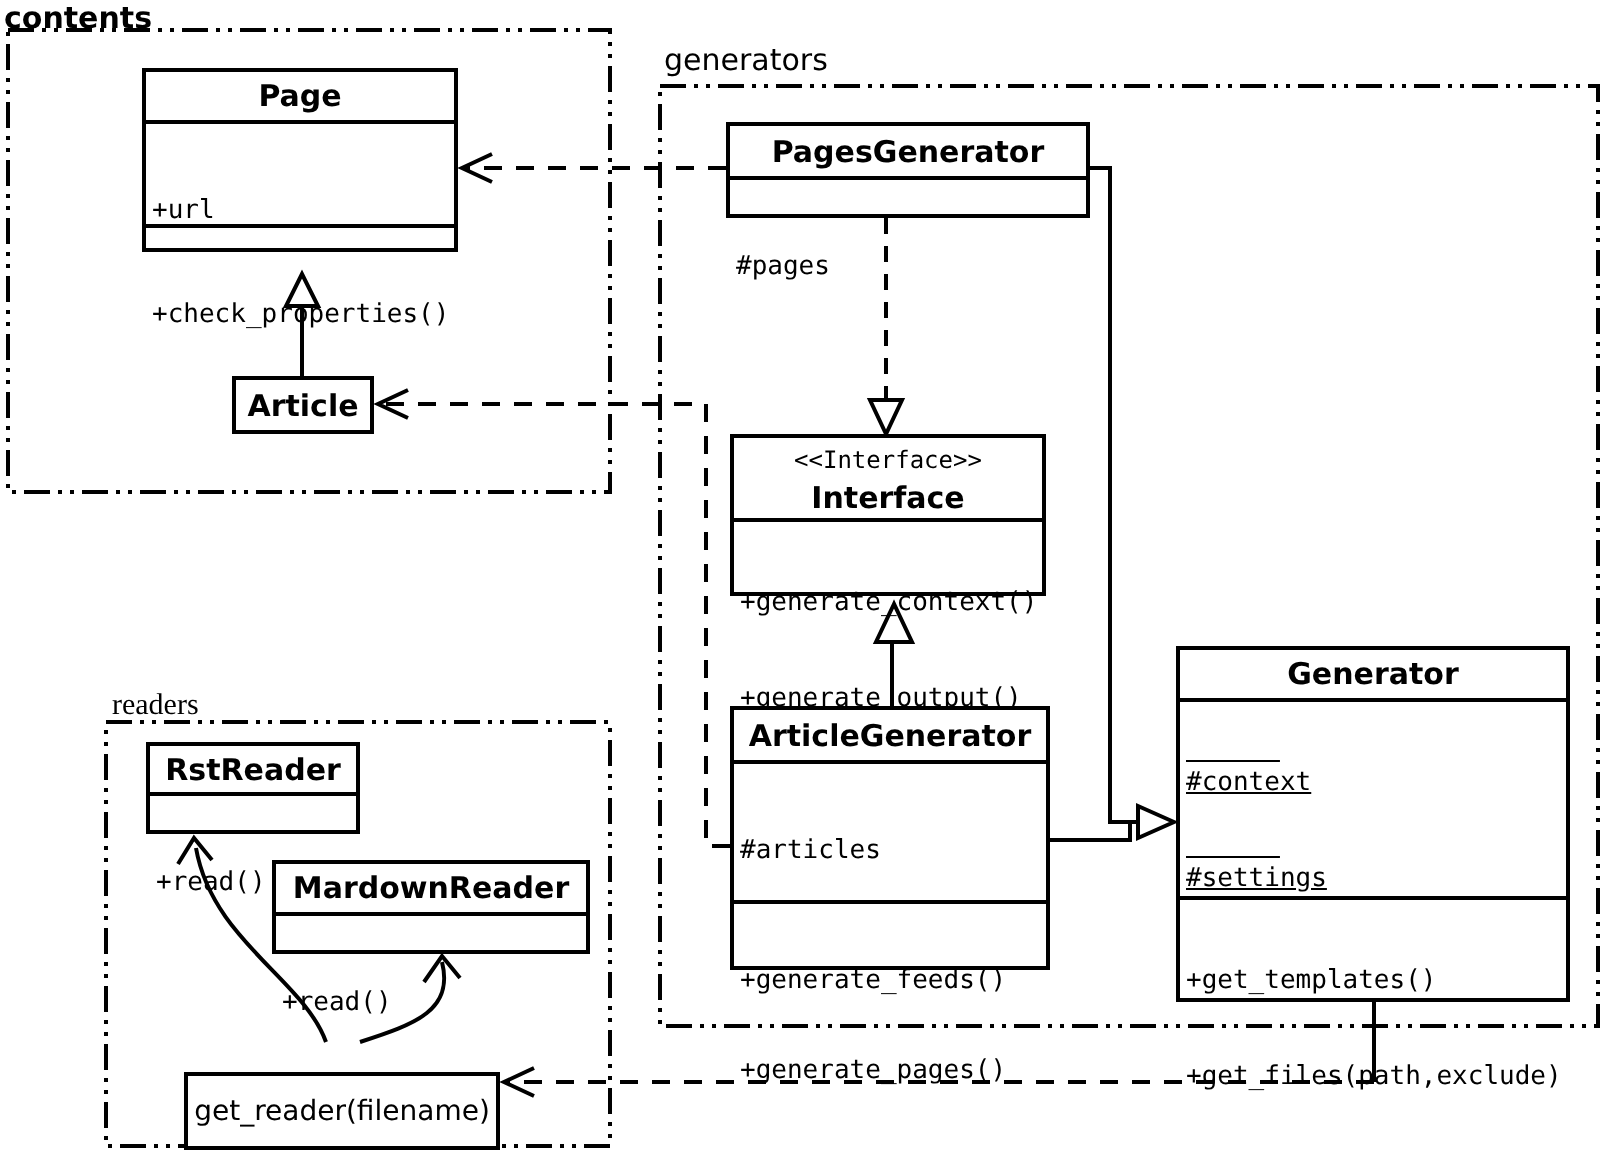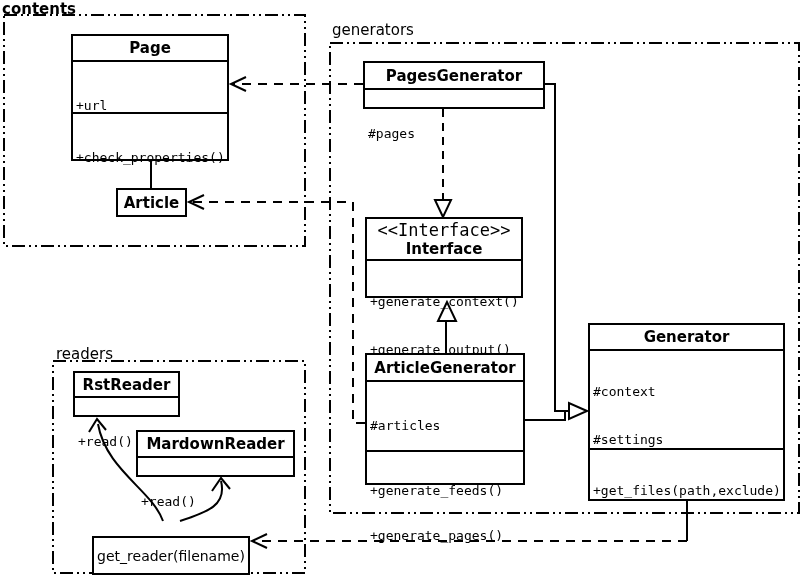--- a/index.html
+++ b/index.html
@@ -4,21 +4,21 @@
 <style>
   html,body{margin:0;padding:0;background:#fff;}
   #stage{position:relative;width:803px;height:579px;background:#fff;overflow:hidden;
          font-family:"DejaVu Sans",sans-serif;}
   #connectors{position:absolute;left:0;top:0;z-index:1;}
   .pkg-label{position:absolute;z-index:2;font-size:15px;color:#000;background:transparent;}
   .cls{position:absolute;border:2px solid #000;background:#fff;box-sizing:border-box;z-index:3;color:#000;}
   .hd{font-weight:bold;font-size:15px;text-align:center;display:flex;align-items:center;justify-content:center;}
   .sec{border-top:2px solid #000;font-family:"DejaVu Sans Mono",monospace;font-size:13px;
        line-height:17px;padding:1px 3px 0;white-space:pre;overflow:hidden;}
-  .stereo{font-family:"DejaVu Sans Mono",monospace;font-size:17px;font-weight:normal;
+  .stereo{font-family:"DejaVu Sans Mono",monospace;font-size:12px;font-weight:normal;
           text-align:center;line-height:17px;padding-top:3px;}
   .iface-name{font-weight:bold;font-size:15px;text-align:center;line-height:20px;}
   .plain-box{display:flex;align-items:center;justify-content:center;font-size:14px;margin-top:15px;}
 </style>
 </head>
 <body>
 
 <div id="stage">
 
   <svg id="connectors" width="803" height="579" viewBox="0 0 803 579">
@@ -70,23 +70,23 @@
     </g>
 
     <g>
       <path d="M180,521 C208,512 227,505 221,481" fill="none" stroke="#000" stroke-width="2"></path>
       <polyline points="212,491 221,478 230,489" fill="none" stroke="#000" stroke-width="2"></polyline>
     </g>
   </svg>
 
   <div class="pkg-label" style="left:2px;top:0px;font-weight:bold;">contents</div>
   <div class="pkg-label" style="left:332px;top:21px;">generators</div>
-  <div class="pkg-label" style="left:56px;top:345px;">readers</div>
+  <div class="pkg-label" style="left:56px;top:345px;font-family:Liberation Serif, serif;">readers</div>
 
-  <div class="cls" style="left:71px;top:34px;width:158px;height:127px;">
+  <div class="cls" style="left:71px;top:34px;width:158px;height:92px;">
     <div class="hd" style="height:24px;">Page</div>
     <div class="sec" style="height:52px;box-sizing:border-box;">
       <div>+url</div>
       
       
     </div>
     <div class="sec">
       <div>+check_properties()</div>
     </div>
   </div>
@@ -122,29 +122,30 @@
       
     </div>
     <div class="sec" style="line-height:15px;">
       <div>+generate_feeds()</div>
       <div>+generate_pages()</div>
     </div>
   </div>
 
   <div class="cls" style="left:588px;top:323px;width:197px;height:178px;">
     <div class="hd" style="height:24px;">Generator</div>
-    <div class="sec" style="height:99px;box-sizing:border-box;line-height:16px;">
+    <div class="sec" style="height:99px;box-sizing:border-box;line-height:16px;text-decoration:underline;">
       <div>#context</div>
       <div>#settings</div>
       
       
       
       
     </div>
     <div class="sec" style="line-height:16px;">
+      <div>+get_templates()</div>
       <div>+get_files(path,exclude)</div>
       
     </div>
   </div>
 
   <div class="cls" style="left:73px;top:371px;width:107px;height:46px;">
     <div class="hd" style="height:23px;">RstReader</div>
     <div class="sec">
       <div>+read()</div>
     </div>

